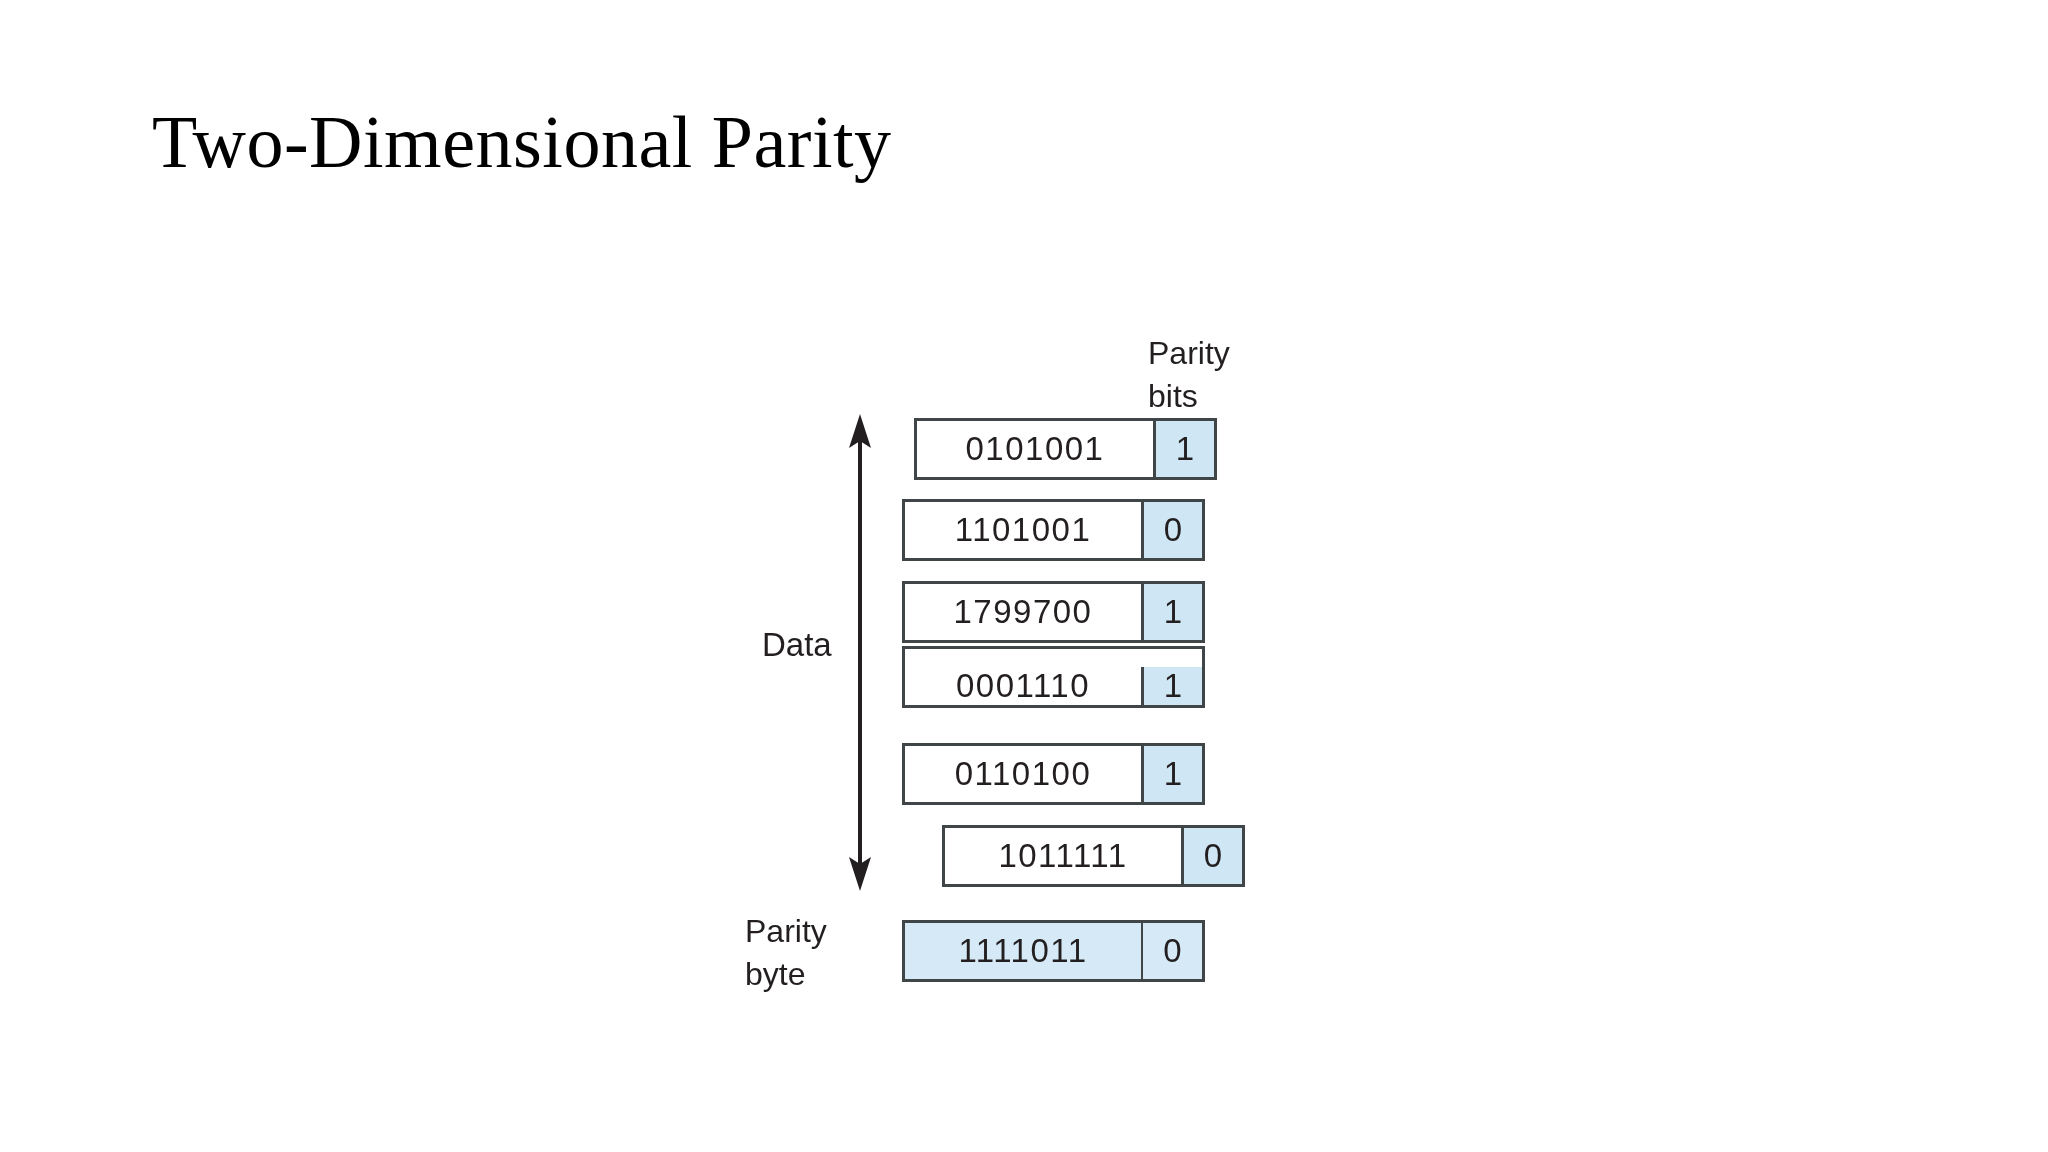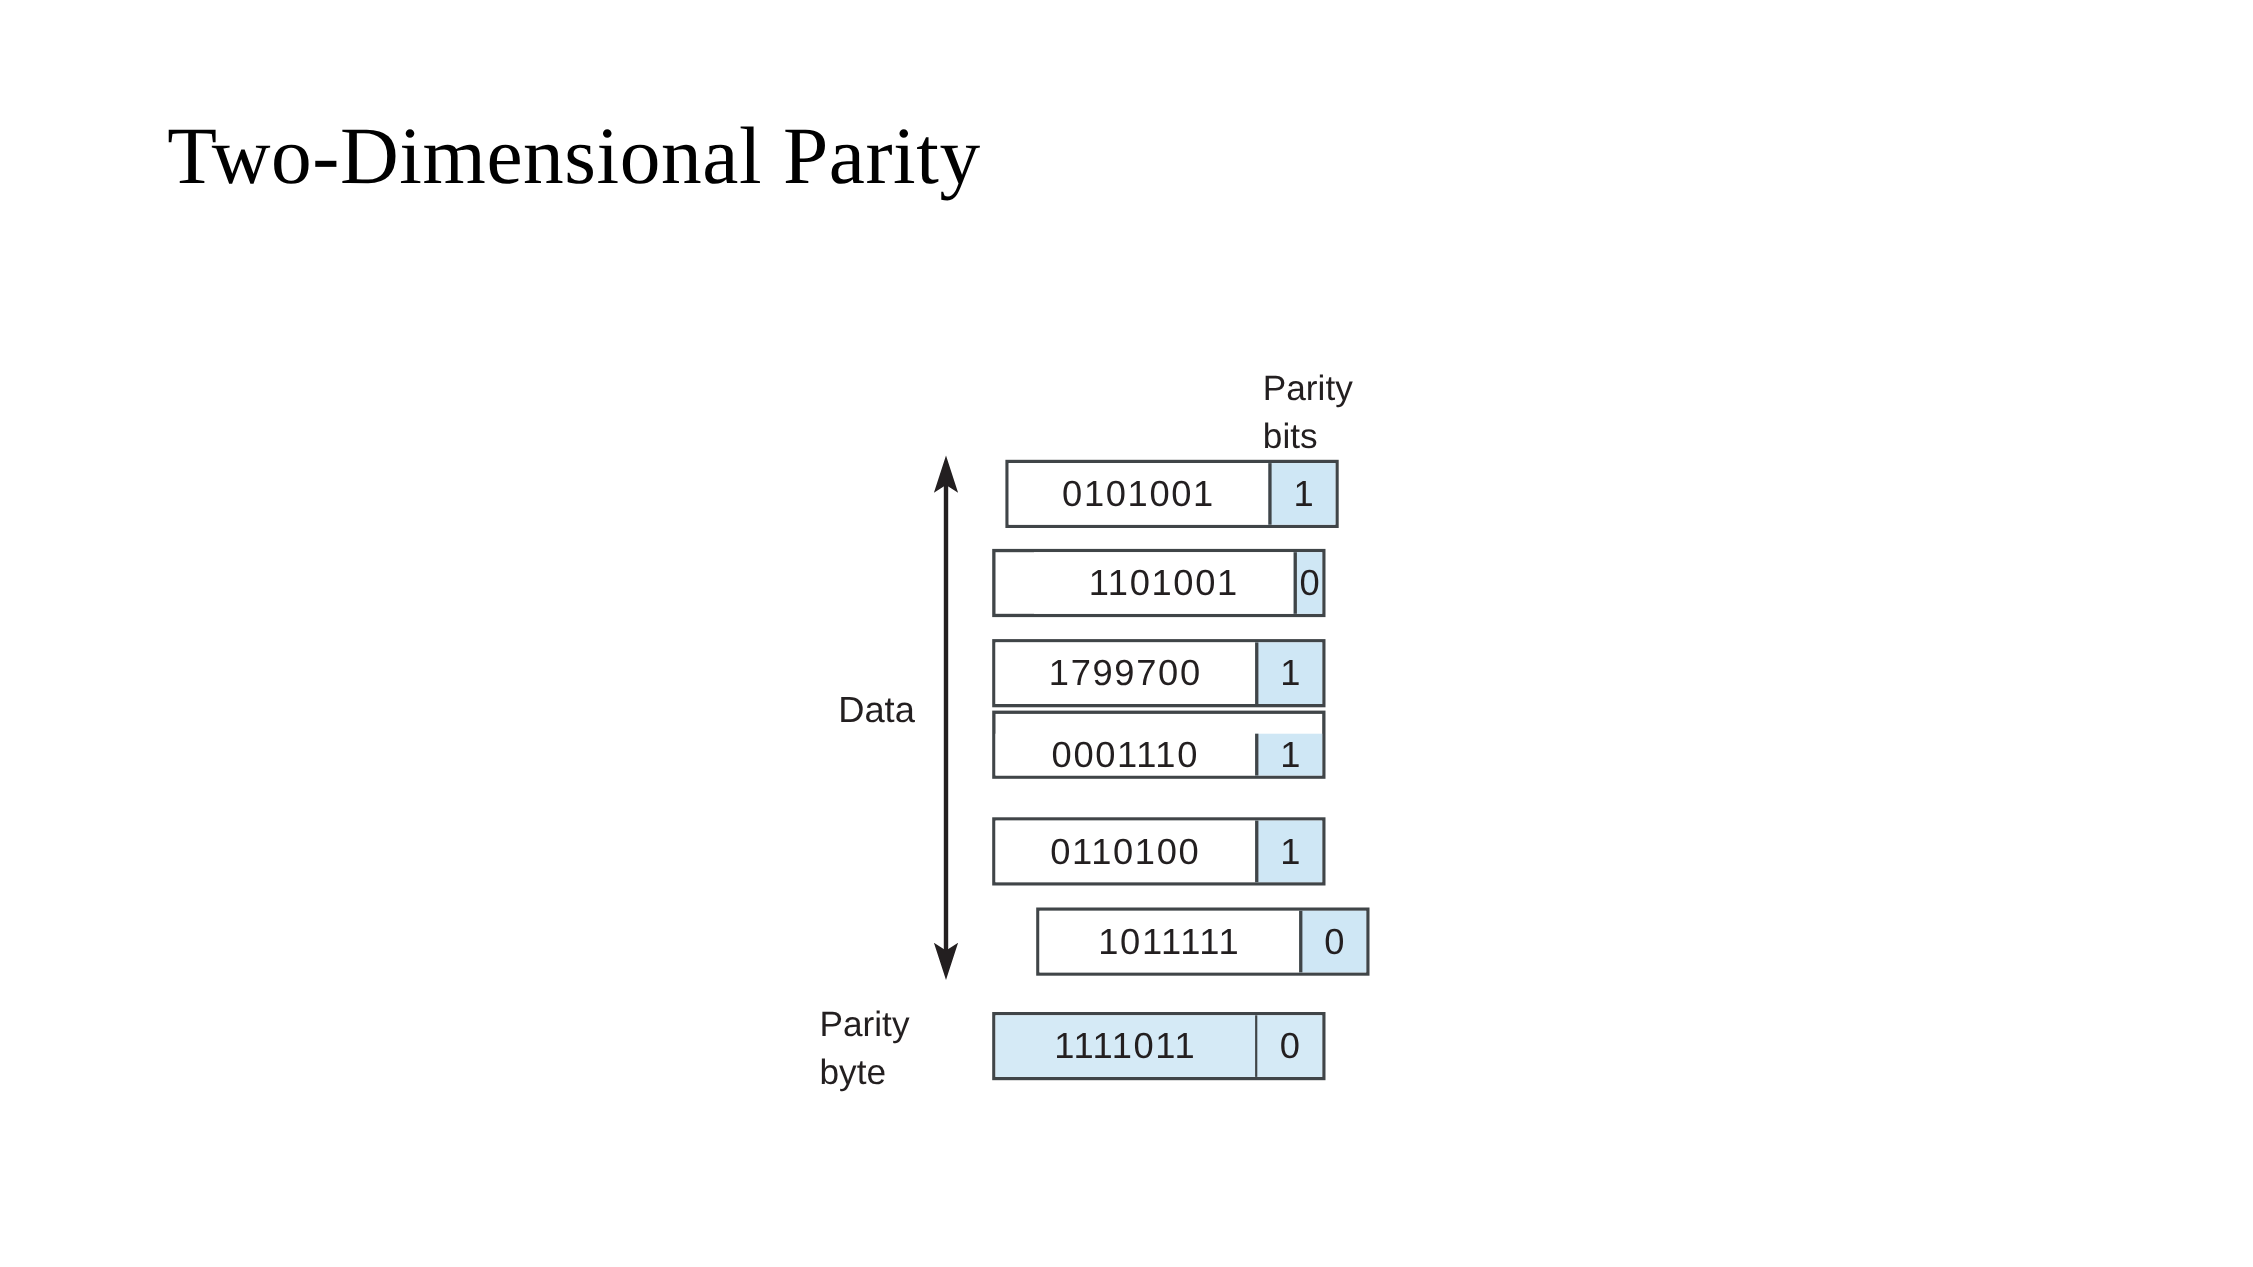--- a/index.html
+++ b/index.html
@@ -147,21 +147,21 @@
   <div id="parity-byte-label">
     <span class="l1">Parity</span>
     <span class="l2">byte</span>
   </div>
 
   <div class="bit-row" style="top:418px;margin-left:12px;">
     <div class="cell-data">0101001</div>
     <div class="cell-parity">1</div>
   </div>
 
-  <div class="bit-row" style="top:499px;padding-left:35px;">
+  <div class="bit-row" style="top:499px;">
     <div class="cell-data">1101001</div>
     <div class="cell-parity">0</div>
   </div>
 
   <div class="bit-row" style="top:581px;">
     <div class="cell-data">1799700</div>
     <div class="cell-parity">1</div>
   </div>
 
   <div class="bit-row" style="top:646px;align-items:flex-end;">

